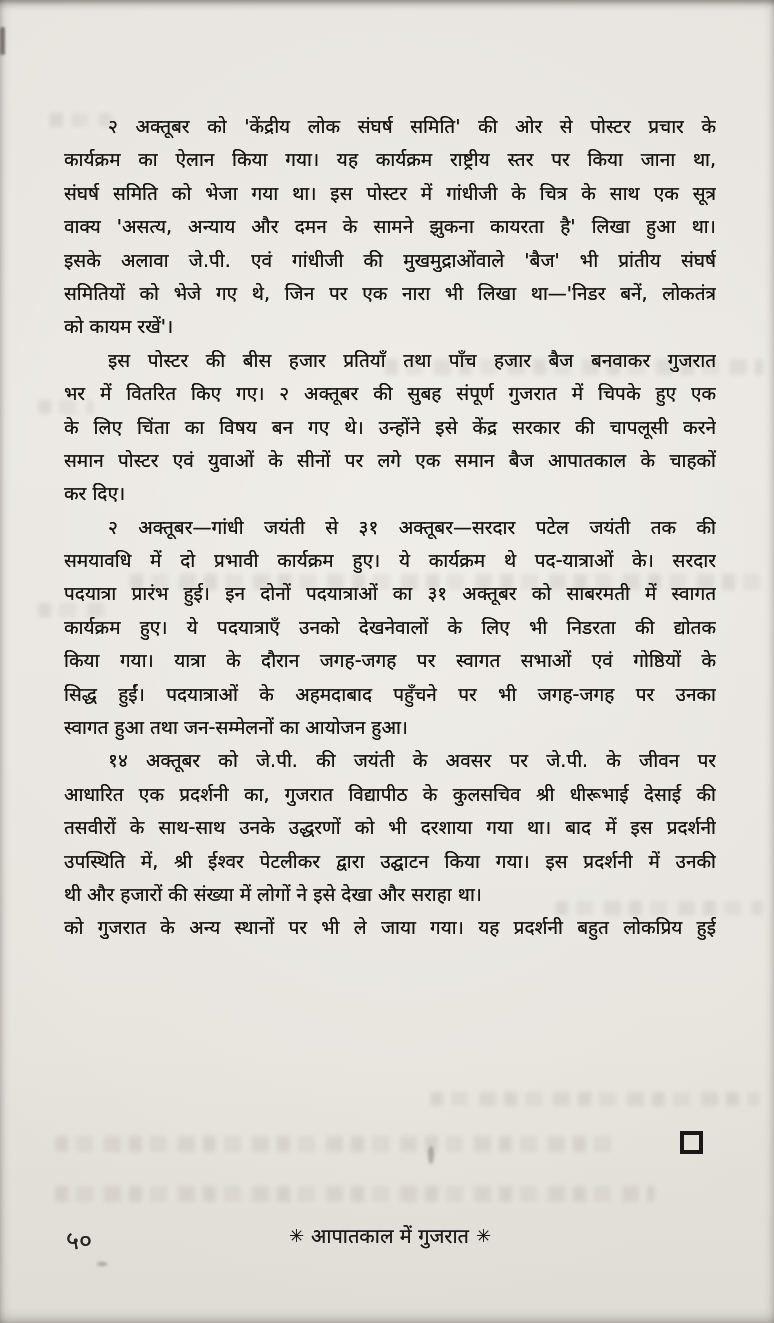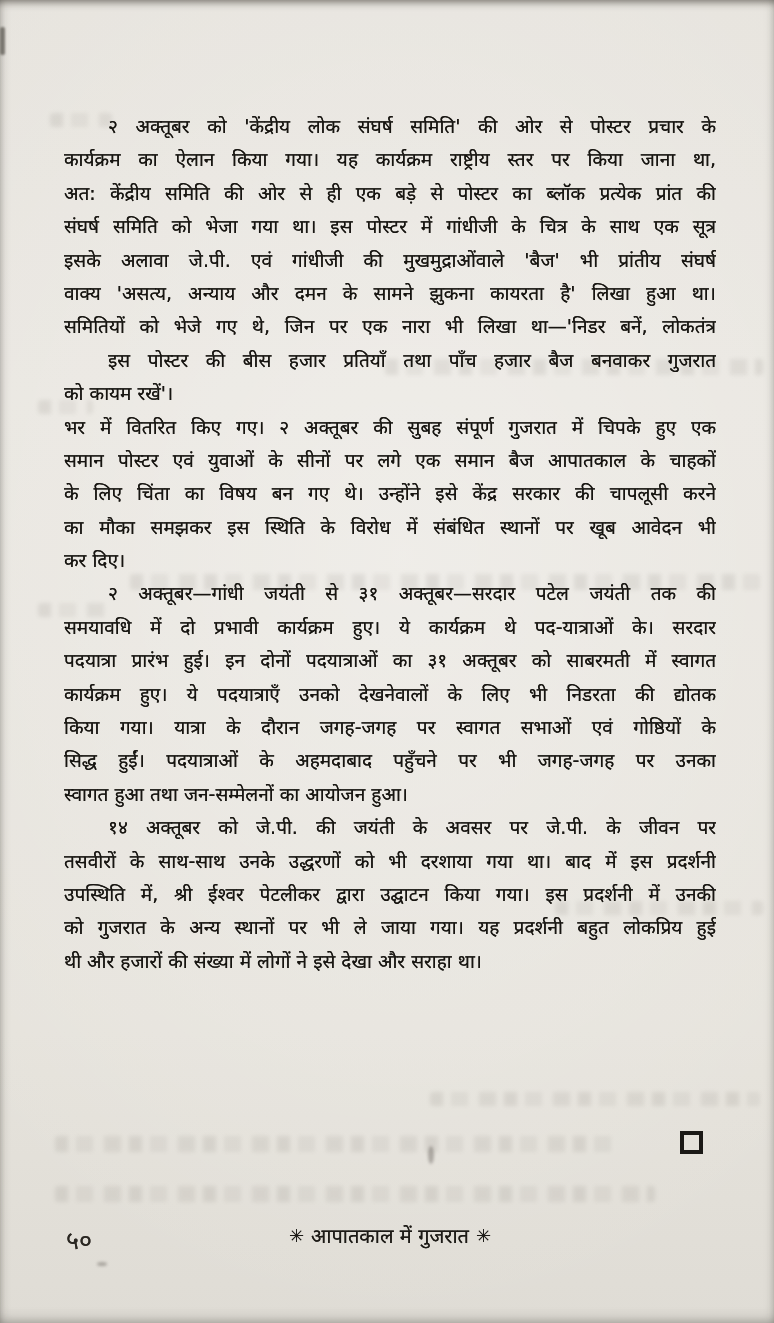--- a/index.html
+++ b/index.html
@@ -85,44 +85,43 @@
   <div class="smudge" style="left:555px; top:901px;  width:208px;"></div>
   <div class="smudge" style="left:430px; top:1092px; width:330px;"></div>
   <div class="smudge" style="left:55px;  top:1136px; width:560px; height:16px;"></div>
   <div class="smudge" style="left:55px;  top:1186px; width:600px; height:16px;"></div>
   <div class="speck" style="left:428px; top:1146px; width:6px; height:18px;"></div>
   <div class="speck" style="left:97px; top:1262px; width:10px; height:4px;"></div>
 
   <div class="text-block">
       <div class="line first just">२ अक्तूबर को 'केंद्रीय लोक संघर्ष समिति' की ओर से पोस्टर प्रचार के</div>
       <div class="line just">कार्यक्रम का ऐलान किया गया। यह कार्यक्रम राष्ट्रीय स्तर पर किया जाना था,</div>
-      <div class="line just">अत: केंद्रीय समिति की ओर से ही एक बड़े से पोस्टर का ब्लॉक प्रत्येक प्रांत की</div>
       <div class="line just">संघर्ष समिति को भेजा गया था। इस पोस्टर में गांधीजी के चित्र के साथ एक सूत्र</div>
+      <div class="line just">वाक्य 'असत्य, अन्याय और दमन के सामने झुकना कायरता है' लिखा हुआ था।</div>
       <div class="line just">इसके अलावा जे.पी. एवं गांधीजी की मुखमुद्राओंवाले 'बैज' भी प्रांतीय संघर्ष</div>
-      <div class="line just">वाक्य 'असत्य, अन्याय और दमन के सामने झुकना कायरता है' लिखा हुआ था।</div>
       <div class="line just">समितियों को भेजे गए थे, जिन पर एक नारा भी लिखा था—'निडर बनें, लोकतंत्र</div>
+      <div class="line">को कायम रखें'।</div>
       <div class="line first just">इस पोस्टर की बीस हजार प्रतियाँ तथा पाँच हजार बैज बनवाकर गुजरात</div>
-      <div class="line">को कायम रखें'।</div>
       <div class="line just">भर में वितरित किए गए। २ अक्तूबर की सुबह संपूर्ण गुजरात में चिपके हुए एक</div>
+      <div class="line just">के लिए चिंता का विषय बन गए थे। उन्होंने इसे केंद्र सरकार की चापलूसी करने</div>
       <div class="line just">समान पोस्टर एवं युवाओं के सीनों पर लगे एक समान बैज आपातकाल के चाहकों</div>
-      <div class="line just">के लिए चिंता का विषय बन गए थे। उन्होंने इसे केंद्र सरकार की चापलूसी करने</div>
-      <div class="line just">का मौका समझकर इस स्थिति के विरोध में संबंधित स्थानों पर खूब आवेदन भी</div>
       <div class="line">कर दिए।</div>
       <div class="line first just">२ अक्तूबर—गांधी जयंती से ३१ अक्तूबर—सरदार पटेल जयंती तक की</div>
       <div class="line just">समयावधि में दो प्रभावी कार्यक्रम हुए। ये कार्यक्रम थे पद-यात्राओं के। सरदार</div>
       <div class="line just">पदयात्रा प्रारंभ हुई। इन दोनों पदयात्राओं का ३१ अक्तूबर को साबरमती में स्वागत</div>
       <div class="line just">कार्यक्रम हुए। ये पदयात्राएँ उनको देखनेवालों के लिए भी निडरता की द्योतक</div>
       <div class="line just">किया गया। यात्रा के दौरान जगह-जगह पर स्वागत सभाओं एवं गोष्ठियों के</div>
       <div class="line just">सिद्ध हुईं। पदयात्राओं के अहमदाबाद पहुँचने पर भी जगह-जगह पर उनका</div>
       <div class="line">स्वागत हुआ तथा जन-सम्मेलनों का आयोजन हुआ।</div>
       <div class="line first just">१४ अक्तूबर को जे.पी. की जयंती के अवसर पर जे.पी. के जीवन पर</div>
+      <div class="line just">आधारित एक प्रदर्शनी का, गुजरात विद्यापीठ के कुलसचिव श्री धीरूभाई देसाई की</div>
       <div class="line just">तसवीरों के साथ-साथ उनके उद्धरणों को भी दरशाया गया था। बाद में इस प्रदर्शनी</div>
       <div class="line just">उपस्थिति में, श्री ईश्वर पेटलीकर द्वारा उद्घाटन किया गया। इस प्रदर्शनी में उनकी</div>
+      <div class="line">थी और हजारों की संख्या में लोगों ने इसे देखा और सराहा था।</div>
       <div class="line just">को गुजरात के अन्य स्थानों पर भी ले जाया गया। यह प्रदर्शनी बहुत लोकप्रिय हुई</div>
-      <div class="line">थी और हजारों की संख्या में लोगों ने इसे देखा और सराहा था।</div>
     </div>
 
   <div class="end-marker"></div>
 
   <div class="footer-pagenum">५०</div>
   <div class="footer-title">
     <span class="orn">✳</span><span>आपातकाल में गुजरात</span><span class="orn">✳</span>
   </div>
 
 </div>

